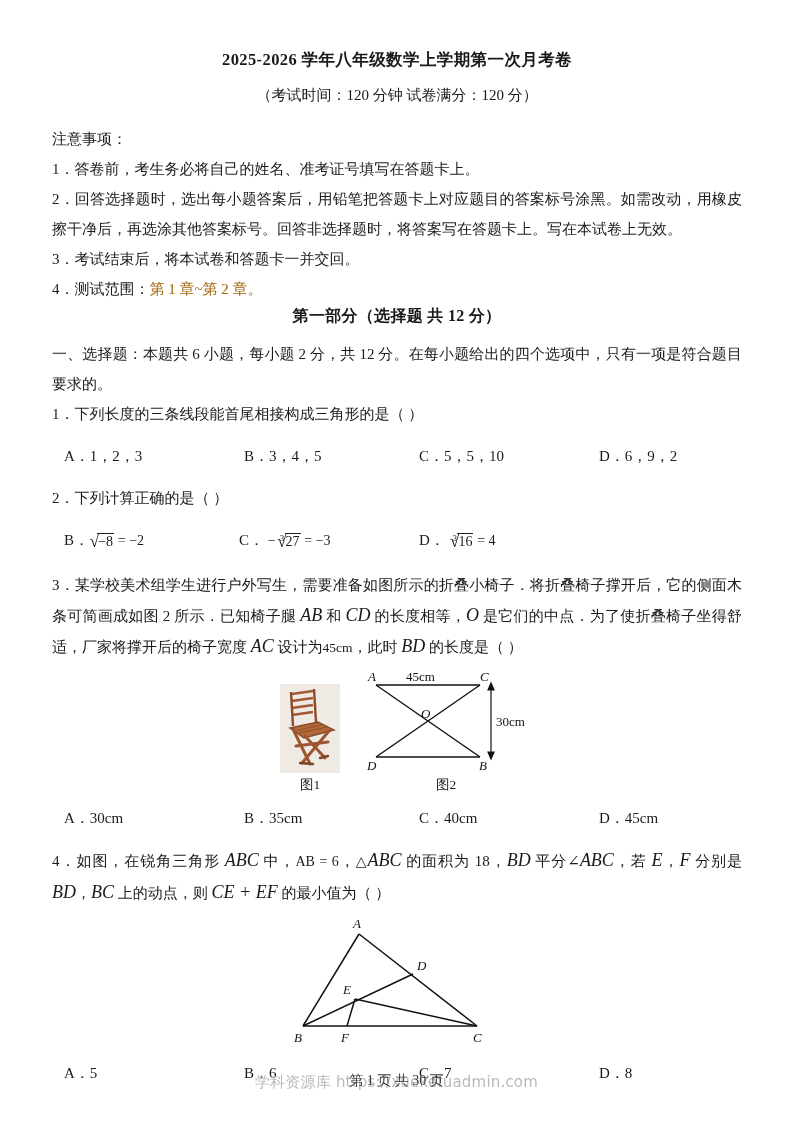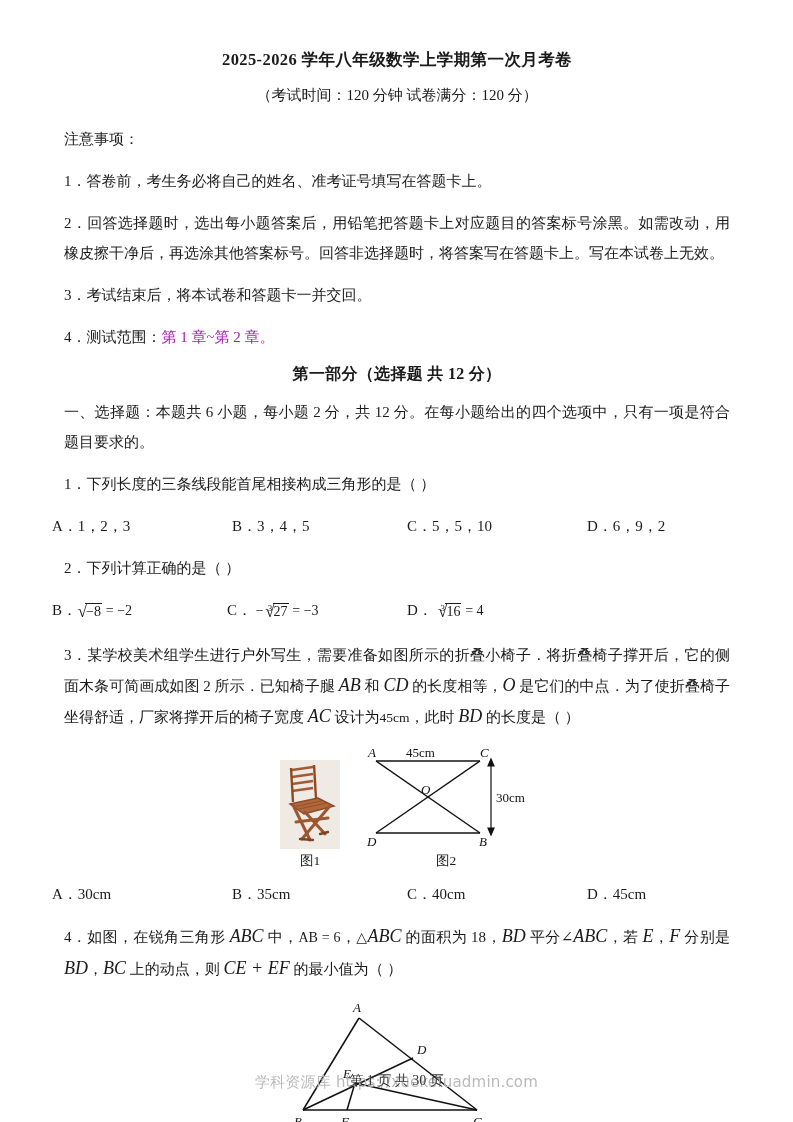--- a/index.html
+++ b/index.html
@@ -49,46 +49,46 @@
     font-size: 16px;
     font-weight: bold;
     margin: 2px 0 12px 0;
     letter-spacing: 0.3px;
   }
 
   
   .para {
     font-size: 15px;
     line-height: 30px;
-    margin: 12px;
+    margin: 0;
     text-align: justify;
     text-justify: inter-ideograph;
   }
   .red {
-    color: #a21caf;
+    color: #a16207;
   }
   .mi {
     font-family: "Liberation Serif", serif;
     font-style: italic;
     font-size: 18px;
   }
   .mn {
     font-family: "Liberation Serif", serif;
     font-size: 14px;
   }
   .small-unit {
     font-size: 13.5px;
   }
 
   
   .options {
     display: flex;
     font-size: 15px;
     line-height: 30px;
-    margin: 0;
+    margin: 12px;
   }
   .options .opt {
     flex: 0 0 auto;
   }
   .opt-w1 { width: 180px; }
   .opt-w2 { width: 175px; }
   .opt-w3 { width: 180px; }
 
   
   .radical {

